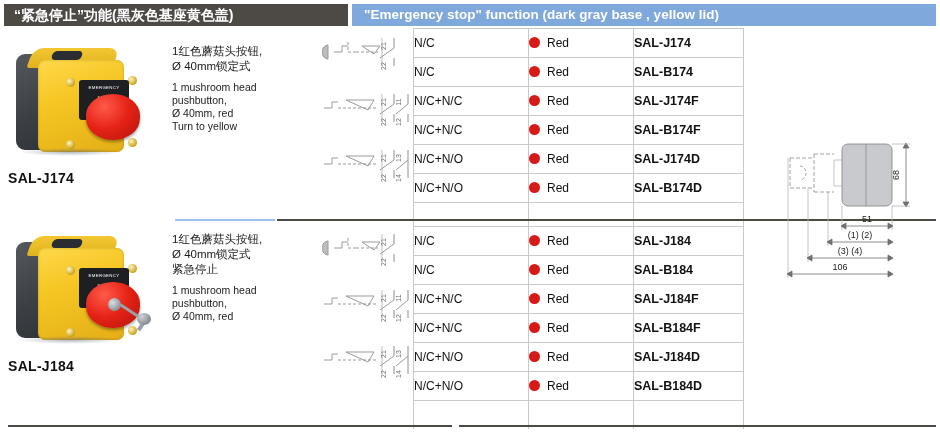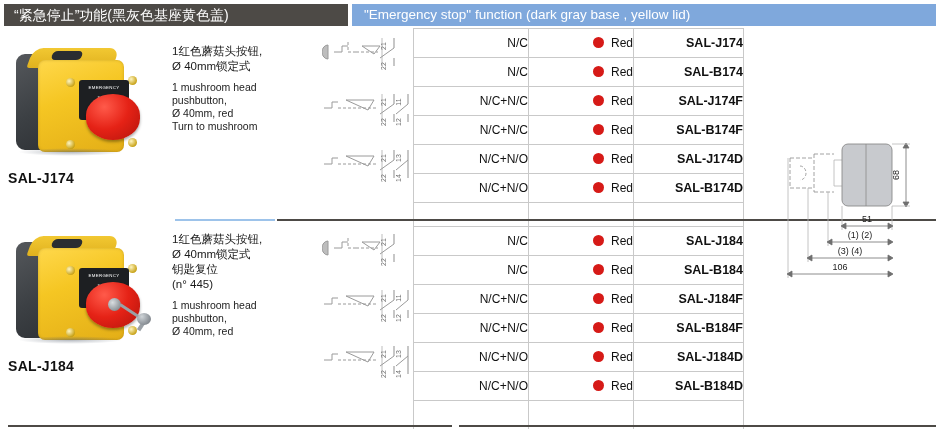--- a/index.html
+++ b/index.html
@@ -5,21 +5,21 @@
   html,body{margin:0;padding:0;}
   body{
     width:940px;height:433px;
     background:#ffffff;
     font-family:"Liberation Sans","DejaVu Sans",sans-serif;
     overflow:hidden;position:relative;
   }
   #page{position:absolute;left:0;top:0;width:940px;height:433px;}
 
   
-  .hdr{position:absolute;height:22px;line-height:22px;color:#ffffff;font-weight:normal;white-space:nowrap;}
+  .hdr{position:absolute;height:22px;line-height:22px;color:#ffffff;font-weight:bold;white-space:nowrap;}
   #hdr-cn{left:4px;top:4px;width:344px;background:#4d4a46;font-size:14px;padding-left:10px;box-sizing:border-box;}
   #hdr-en{left:352px;top:4px;width:584px;background:#7fa8dc;font-size:13.5px;padding-left:12px;box-sizing:border-box;}
 
   
   .prod{position:absolute;width:165px;}
   .prod .cap{font-size:14px;font-weight:bold;color:#111;letter-spacing:.3px;}
   .box-wrap{position:relative;width:125px;height:120px;}
 
   
   .encl{position:absolute;left:8px;top:8px;width:112px;height:104px;}
@@ -60,21 +60,21 @@
   .desc{position:absolute;width:150px;color:#1a1a1a;}
   .desc .cn{font-size:11.5px;line-height:15px;font-weight:500;}
   .desc .en{font-size:10.5px;line-height:13px;margin-top:7px;color:#222;}
 
   
   .sch{position:absolute;width:95px;height:52px;}
   .sch svg{display:block;}
 
   
   .tbl{position:absolute;border-collapse:collapse;table-layout:fixed;}
-  .tbl td{border:1px solid #c9c9c9;height:28px;text-align:right;
+  .tbl td{border:1px solid #c9c9c9;height:28px;text-align:left;
     font-size:12px;color:#111;padding:0;}
   .tbl td.code{font-weight:bold;font-size:12.5px;}
   .tbl td.empty{border-left:1px solid #c9c9c9;border-right:1px solid #c9c9c9;
     border-top:1px solid #c9c9c9;border-bottom:none;}
   .dot{display:inline-block;width:11px;height:11px;border-radius:50%;
     background:#d61a17;vertical-align:-1px;margin-right:7px;}
 
   
   .divline{position:absolute;height:2px;}
   .div-blue{background:#9dc3ea;}
@@ -117,21 +117,21 @@
 
   <div class="desc" style="left:172px;top:44px;">
     <div class="cn">
       <div>1红色蘑菇头按钮,</div>
       <div>Ø 40mm锁定式</div>
     </div>
     <div class="en">
       <div>1 mushroom head</div>
       <div>pushbutton,</div>
       <div>Ø 40mm, red</div>
-      <div>Turn to mushroom</div>
+      <div>Turn to yellow</div>
     </div>
   </div>
 
   <div class="sch" style="left:322px;top:32px;">
     <svg width="95" height="50" viewBox="0 0 95 50">
       <g stroke="#9a9a9a" stroke-width="1" fill="none">
         <path d="M6 27 a6 7 0 0 1 0 -14 z" fill="#bdbdbd" stroke="#9a9a9a"></path>
         <path d="M12 20 L20 20 L20 14 L26 14"></path>
         <path d="M26 10 L26 20 L34 20" stroke-dasharray="3,2"></path>
         <path d="M34 20 L56 20" stroke-dasharray="3,2"></path>
@@ -255,22 +255,21 @@
       </div>
       <div class="shadow"></div>
     </div>
     <div class="cap" style="margin-top:10px;">SAL-J184</div>
   </div>
 
   <div class="desc" style="left:172px;top:232px;">
     <div class="cn">
       <div>1红色蘑菇头按钮,</div>
       <div>Ø 40mm锁定式</div>
-      <div>钥匙复位</div>
-      <div>(n°  445)</div>
+      <div>紧急停止</div>
     </div>
     <div class="en">
       <div>1 mushroom head</div>
       <div>pushbutton,</div>
       <div>Ø 40mm, red</div>
     </div>
   </div>
 
   <div class="sch" style="left:322px;top:228px;">
     <svg width="95" height="50" viewBox="0 0 95 50">

